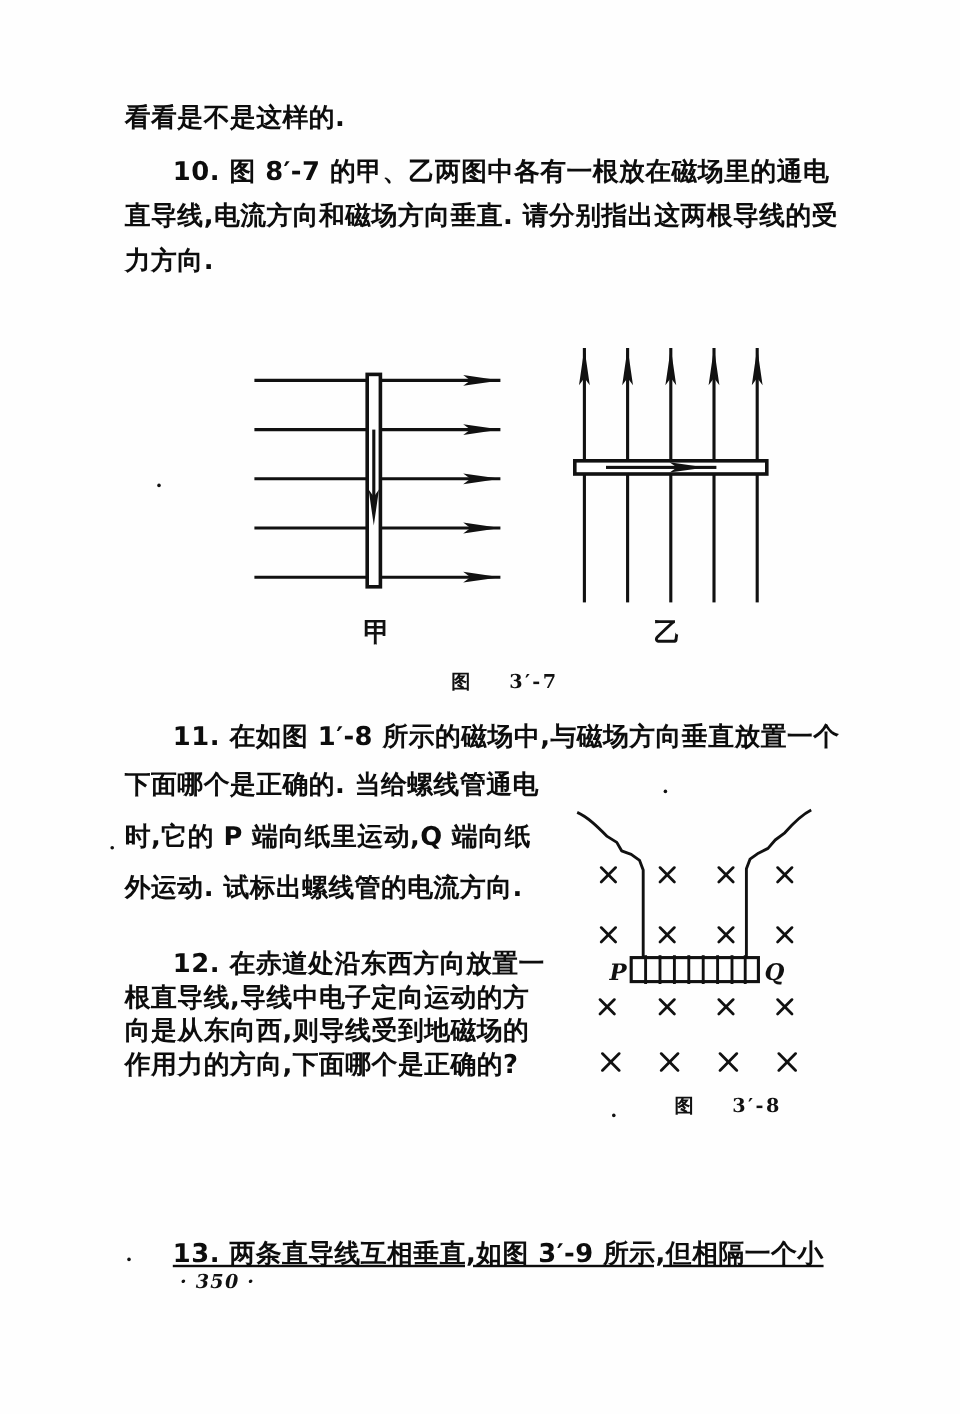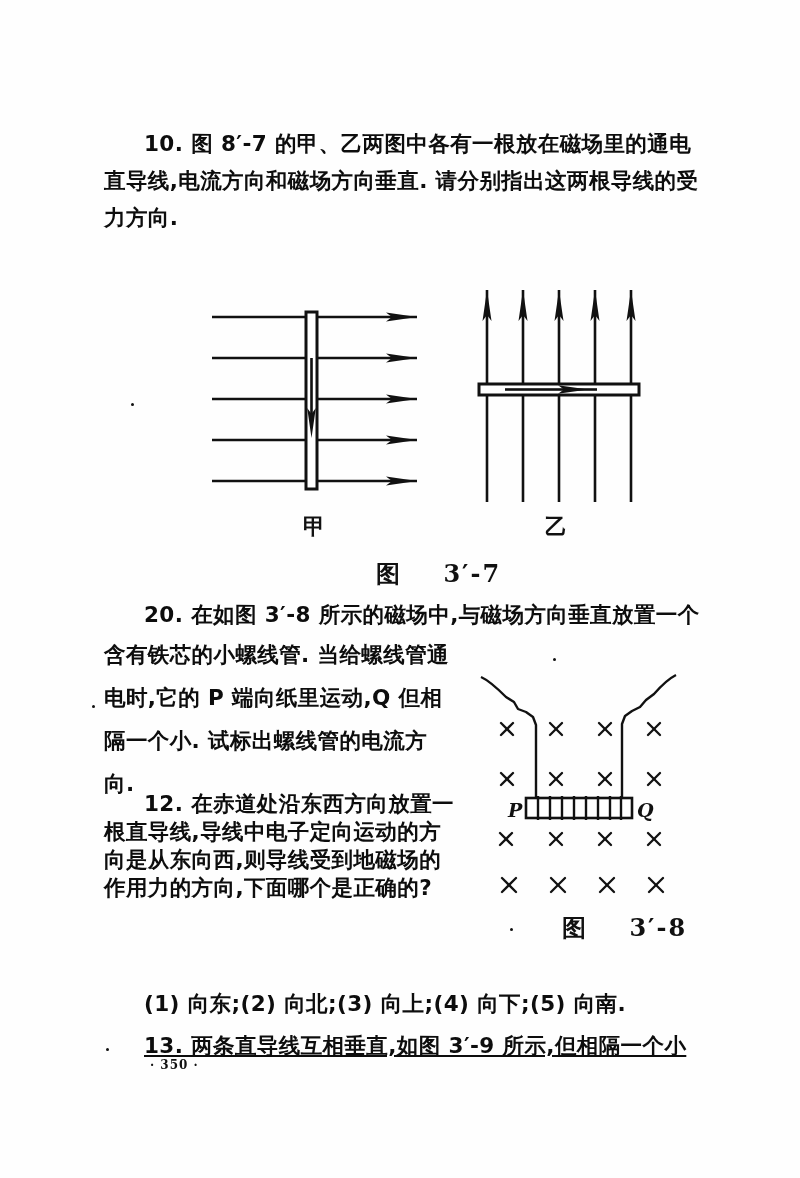--- a/index.html
+++ b/index.html
@@ -40,38 +40,39 @@
   .p-q11a  { left: 104px; top: 596px; width: 600px; text-indent: 40px; }
   .p-q11b  { left: 104px; top: 633px; width: 350px; line-height: 43px; }
   .p-q12   { left: 104px; top: 790px; width: 355px; text-indent: 40px; line-height: 28px; }
   .p-opts  { left: 104px; top: 985px; width: 610px; text-indent: 40px; }
   .p-q13   { left: 104px; top: 1027px; width: 615px; text-indent: 40px; text-decoration: underline; }
 
   .pageno {
     position: absolute;
     left: 150px;
     top: 1058px;
-    font-size: 12px;
-    font-weight: 700;
+    font-size: 16px;
+    font-weight: 700;
+    font-style: italic;
     font-family: "DejaVu Serif", "Liberation Serif", serif;
     letter-spacing: 1px;
   }
 
   
   .fig37 {
     position: absolute;
     left: 180px;
     top: 262px;
     width: 480px;
     height: 320px;
   }
   .fig-caption {
     position: absolute;
     font-weight: 700;
-    font-size: 24px;
+    font-size: 16px;
     font-family: "DejaVu Serif", "Liberation Serif", serif;
     letter-spacing: 2px;
     white-space: pre;
   }
   .cap37 { left: 376px; top: 558px; }
   .cap38 { left: 522px; top: 912px; margin-left: 40px; }
 
   .sub-label {
     position: absolute;
     font-weight: 700;
@@ -98,20 +99,21 @@
   }
 
   svg { display: block; overflow: visible; }
   .stroke { stroke: #111111; fill: none; }
 </style>
 </head>
 <body>
 
 <div class="page">
 
+  <div class="para p-line0">看看是不是这样的.</div>
 
   <div class="para p-q10">10. 图 8′-7 的甲、乙两图中各有一根放在磁场里的通电直导线,电流方向和磁场方向垂直. 请分别指出这两根导线的受力方向.</div>
 
   <div class="fig37">
     <svg width="480" height="320" viewBox="0 0 480 320" aria-hidden="true">
       <g class="stroke">
 
         <g stroke-width="2.6" stroke-linecap="butt">
           <line x1="32" y1="55" x2="237" y2="55"></line>
           <line x1="32" y1="96" x2="237" y2="96"></line>
@@ -160,22 +162,22 @@
           <polygon points="408,127.5 378,123.2 384,127.5 378,131.8"></polygon>
         </g>
       </g>
     </svg>
   </div>
 
   <div class="sub-label lbl-jia">甲</div>
   <div class="sub-label lbl-yi">乙</div>
   <div class="fig-caption cap37">图    3′-7</div>
 
-  <div class="para p-q11a">20. 在如图 3′-8 所示的磁场中,与磁场方向垂直放置一个</div>
-  <div class="para p-q11b">含有铁芯的小螺线管. 当给螺线管通电时,它的 P 端向纸里运动,Q 但相隔一个小. 试标出螺线管的电流方向.</div>
+  <div class="para p-q11a">11. 在如图 1′-8 所示的磁场中,与磁场方向垂直放置一个</div>
+  <div class="para p-q11b">下面哪个是正确的. 当给螺线管通电时,它的 P 端向纸里运动,Q 端向纸外运动. 试标出螺线管的电流方向.</div>
 
   <div class="dot" style="left:553px; top:658px;"></div>
 
   <div class="fig38">
     <svg width="215" height="265" viewBox="0 0 215 265" aria-hidden="true">
 
       <g stroke="#111" stroke-width="2.3" stroke-linecap="round">
 
         <g>
             <line x1="21" y1="78" x2="33" y2="90"></line>
@@ -268,21 +270,20 @@
       <text x="28" y="172" font-family="DejaVu Serif, Liberation Serif, serif" font-size="19" font-weight="bold" font-style="italic" fill="#111">P</text>
       <text x="157" y="172" font-family="DejaVu Serif, Liberation Serif, serif" font-size="19" font-weight="bold" font-style="italic" fill="#111">Q</text>
     </svg>
   </div>
 
   <div class="dot" style="left:510px; top:928px;"></div>
   <div class="fig-caption cap38">图    3′-8</div>
 
   <div class="para p-q12">12. 在赤道处沿东西方向放置一根直导线,导线中电子定向运动的方向是从东向西,则导线受到地磁场的作用力的方向,下面哪个是正确的?</div>
 
-  <div class="para p-opts">(1) 向东;(2) 向北;(3) 向上;(4) 向下;(5) 向南.</div>
 
   <div class="para p-q13">13. 两条直导线互相垂直,如图 3′-9 所示,但相隔一个小</div>
 
   <div class="dot" style="left:106px; top:1048px;"></div>
   <div class="dot" style="left:131px; top:403px;"></div>
   <div class="dot" style="left:92px; top:705px;"></div>
 
   <div class="pageno">· 350 ·</div>
 
 </div>

